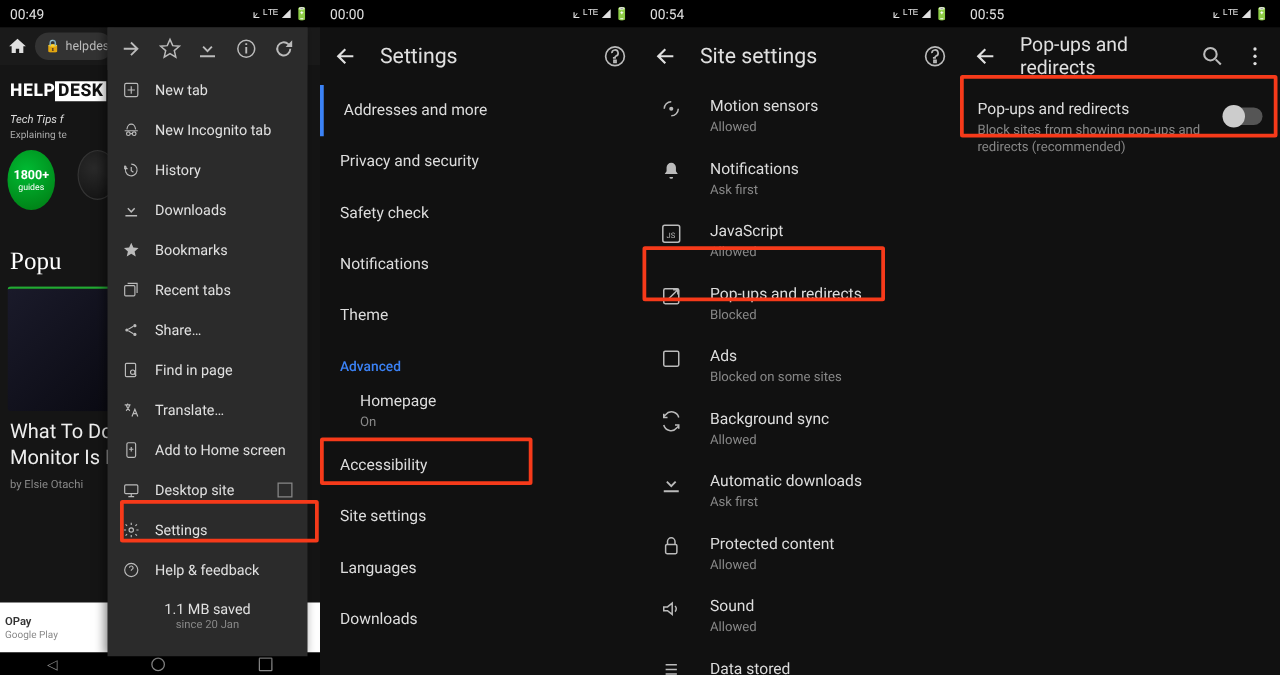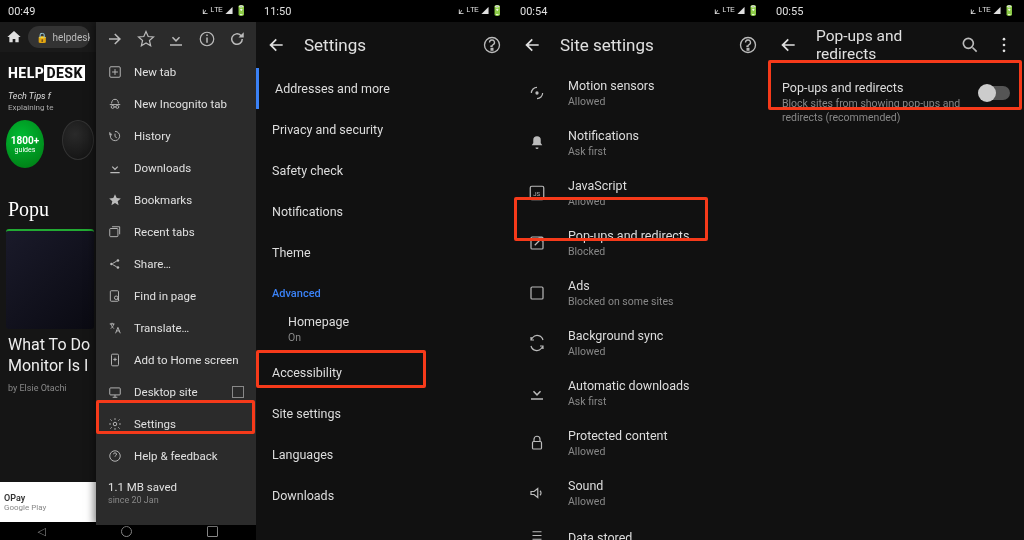--- a/index.html
+++ b/index.html
@@ -32,41 +32,41 @@
   .p1-thumb { margin: 0 6px; height: 100px; background: linear-gradient(135deg, #1a1a2a, #0a0a12); border-radius: 3px; border-top: 2px solid #2a3; }
   .p1-art-title { font-size: 16px; padding: 6px 8px; line-height: 1.3; color: #eee; }
   .p1-author { font-size: 9px; padding: 0 8px; color: #888; }
   .p1-ad { position: absolute; bottom: 18px; left: 0; right: 0; height: 40px; background: #fff; display: flex; align-items: center; padding: 4px; gap: 6px; font-size: 9px; color: #333; }
   .p1-ad-install { margin-left: auto; margin-right: 34px; background: #1a9e5c; color: #fff; padding: 6px 10px; font-size: 10px; border-radius: 2px; }
   .p1-navbar { position: absolute; bottom: 0; left: 0; right: 0; height: 18px; background: #000; display: flex; justify-content: space-around; align-items: center; }
   .p1-navbar span { color: #888; font-size: 11px; }
   .p1-navbar .sq { width: 11px; height: 11px; border: 1.5px solid #888; border-radius: 1px; }
   .p1-navbar .ci { width: 11px; height: 11px; border: 1.5px solid #888; border-radius: 50%; }
 
-  .menu-sheet { position: absolute; top: 22px; right: 0; width: 160px; bottom: 15px; background: #2b2b2b; color: #e0e0e0; display: flex; flex-direction: column; box-shadow: -2px 0 8px rgba(0,0,0,.5); }
+  .menu-sheet { position: absolute; top: 22px; right: 10px; width: 160px; bottom: 15px; background: #2b2b2b; color: #e0e0e0; display: flex; flex-direction: column; box-shadow: -2px 0 8px rgba(0,0,0,.5); text-align: center; }
   .menu-top { display: flex; justify-content: space-between; padding: 8px 10px; background: #2b2b2b; }
   .menu-top .icon { fill: #bbb; color: #bbb; width: 18px; height: 18px; }
   .menu-item { display: flex; align-items: center; gap: 12px; padding: 9px 12px; font-size: 11.5px; flex-shrink: 0; }
   .menu-item .micon { width: 14px; height: 14px; fill: #bbb; color: #bbb; flex-shrink: 0; }
   .menu-item .check { margin-left: auto; width: 12px; height: 12px; border: 1.5px solid #888; }
   .menu-item.storage { display: block; line-height: 1.2; }
   .menu-item.storage .sub { font-size: 9px; color: #888; }
 
   .hl-red { position: absolute; border: 3px solid #f63a1a; border-radius: 2px; pointer-events: none; z-index: 5; }
 
   
   .list { display: flex; flex-direction: column; overflow-y: hidden; }
   .list-item { padding: 13px 16px; font-size: 12.5px; color: #ddd; }
   .list-item.hassub { padding: 8px 32px; }
   .list-item .lbl { display: block; }
   .list-item .sub { display: block; font-size: 10.5px; color: #888; margin-top: 2px; }
   .list-header { padding: 14px 16px 6px; font-size: 11px; color: #3b82f6; font-weight: 500; }
   .p2-list .list-item:first-child { border-left: 3px solid #3b82f6; }
 
-  .ss-item { display: flex; align-items: center; gap: 22px; padding: 10px 16px; }
+  .ss-item { display: flex; align-items: flex-start; gap: 22px; padding: 10px 16px; }
   .ss-icon { width: 18px; height: 18px; fill: #bbb; color: #bbb; flex-shrink: 0; display:flex; align-items:center; justify-content:center; }
   .ss-text .lbl { font-size: 12.5px; color: #ddd; }
   .ss-text .sub { font-size: 10.5px; color: #888; margin-top: 2px; }
 
   .p4-item { display: flex; align-items: flex-start; gap: 14px; padding: 12px 14px; }
   .p4-text .lbl { font-size: 12.5px; color: #ddd; }
   .p4-text .sub { font-size: 10.5px; color: #888; margin-top: 2px; line-height: 1.3; }
   .toggle { margin-left: auto; width: 30px; height: 14px; background: #555; border-radius: 7px; position: relative; flex-shrink: 0; margin-top: 6px; }
   .toggle::after { content: ""; position: absolute; left: -2px; top: -2px; width: 18px; height: 18px; border-radius: 50%; background: #ccc; }
 </style>
@@ -249,21 +249,21 @@
             <div>1.1 MB saved</div>
             <div class="sub">since 20 Jan</div>
           </div></div>
       </div>
   </div>
   <div class="hl-red" style="top:400px; left:96px; width:159px; height:34px"></div>
 </div>
 
 <div class="panel">
   <div class="statusbar">
-    <span>11:50</span>
+    <span>00:00</span>
     <span class="status-right">
         <span>⟀ ᴸᵀᴱ ◢ 🔋</span>
       </span>
   </div>
   <div class="appbar">
     <span class="icon">
         <svg viewBox="0 0 24 24">
           <path d="M20 11H8l5-5-1.4-1.4L4 12l7.6 7.4L13 18l-5-5h12z"></path>
         </svg>
       </span>

